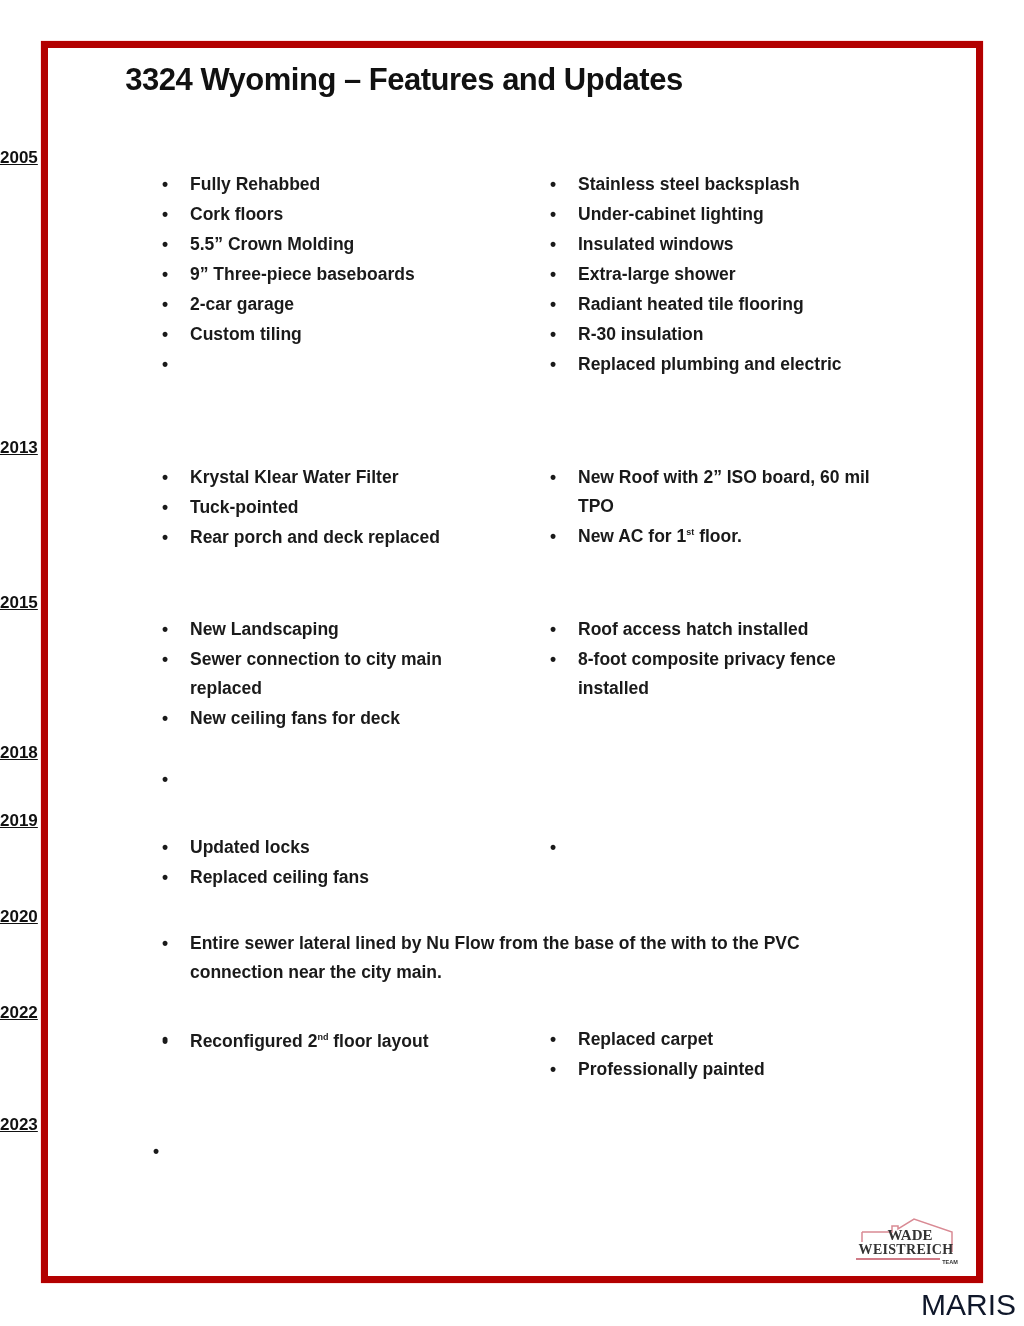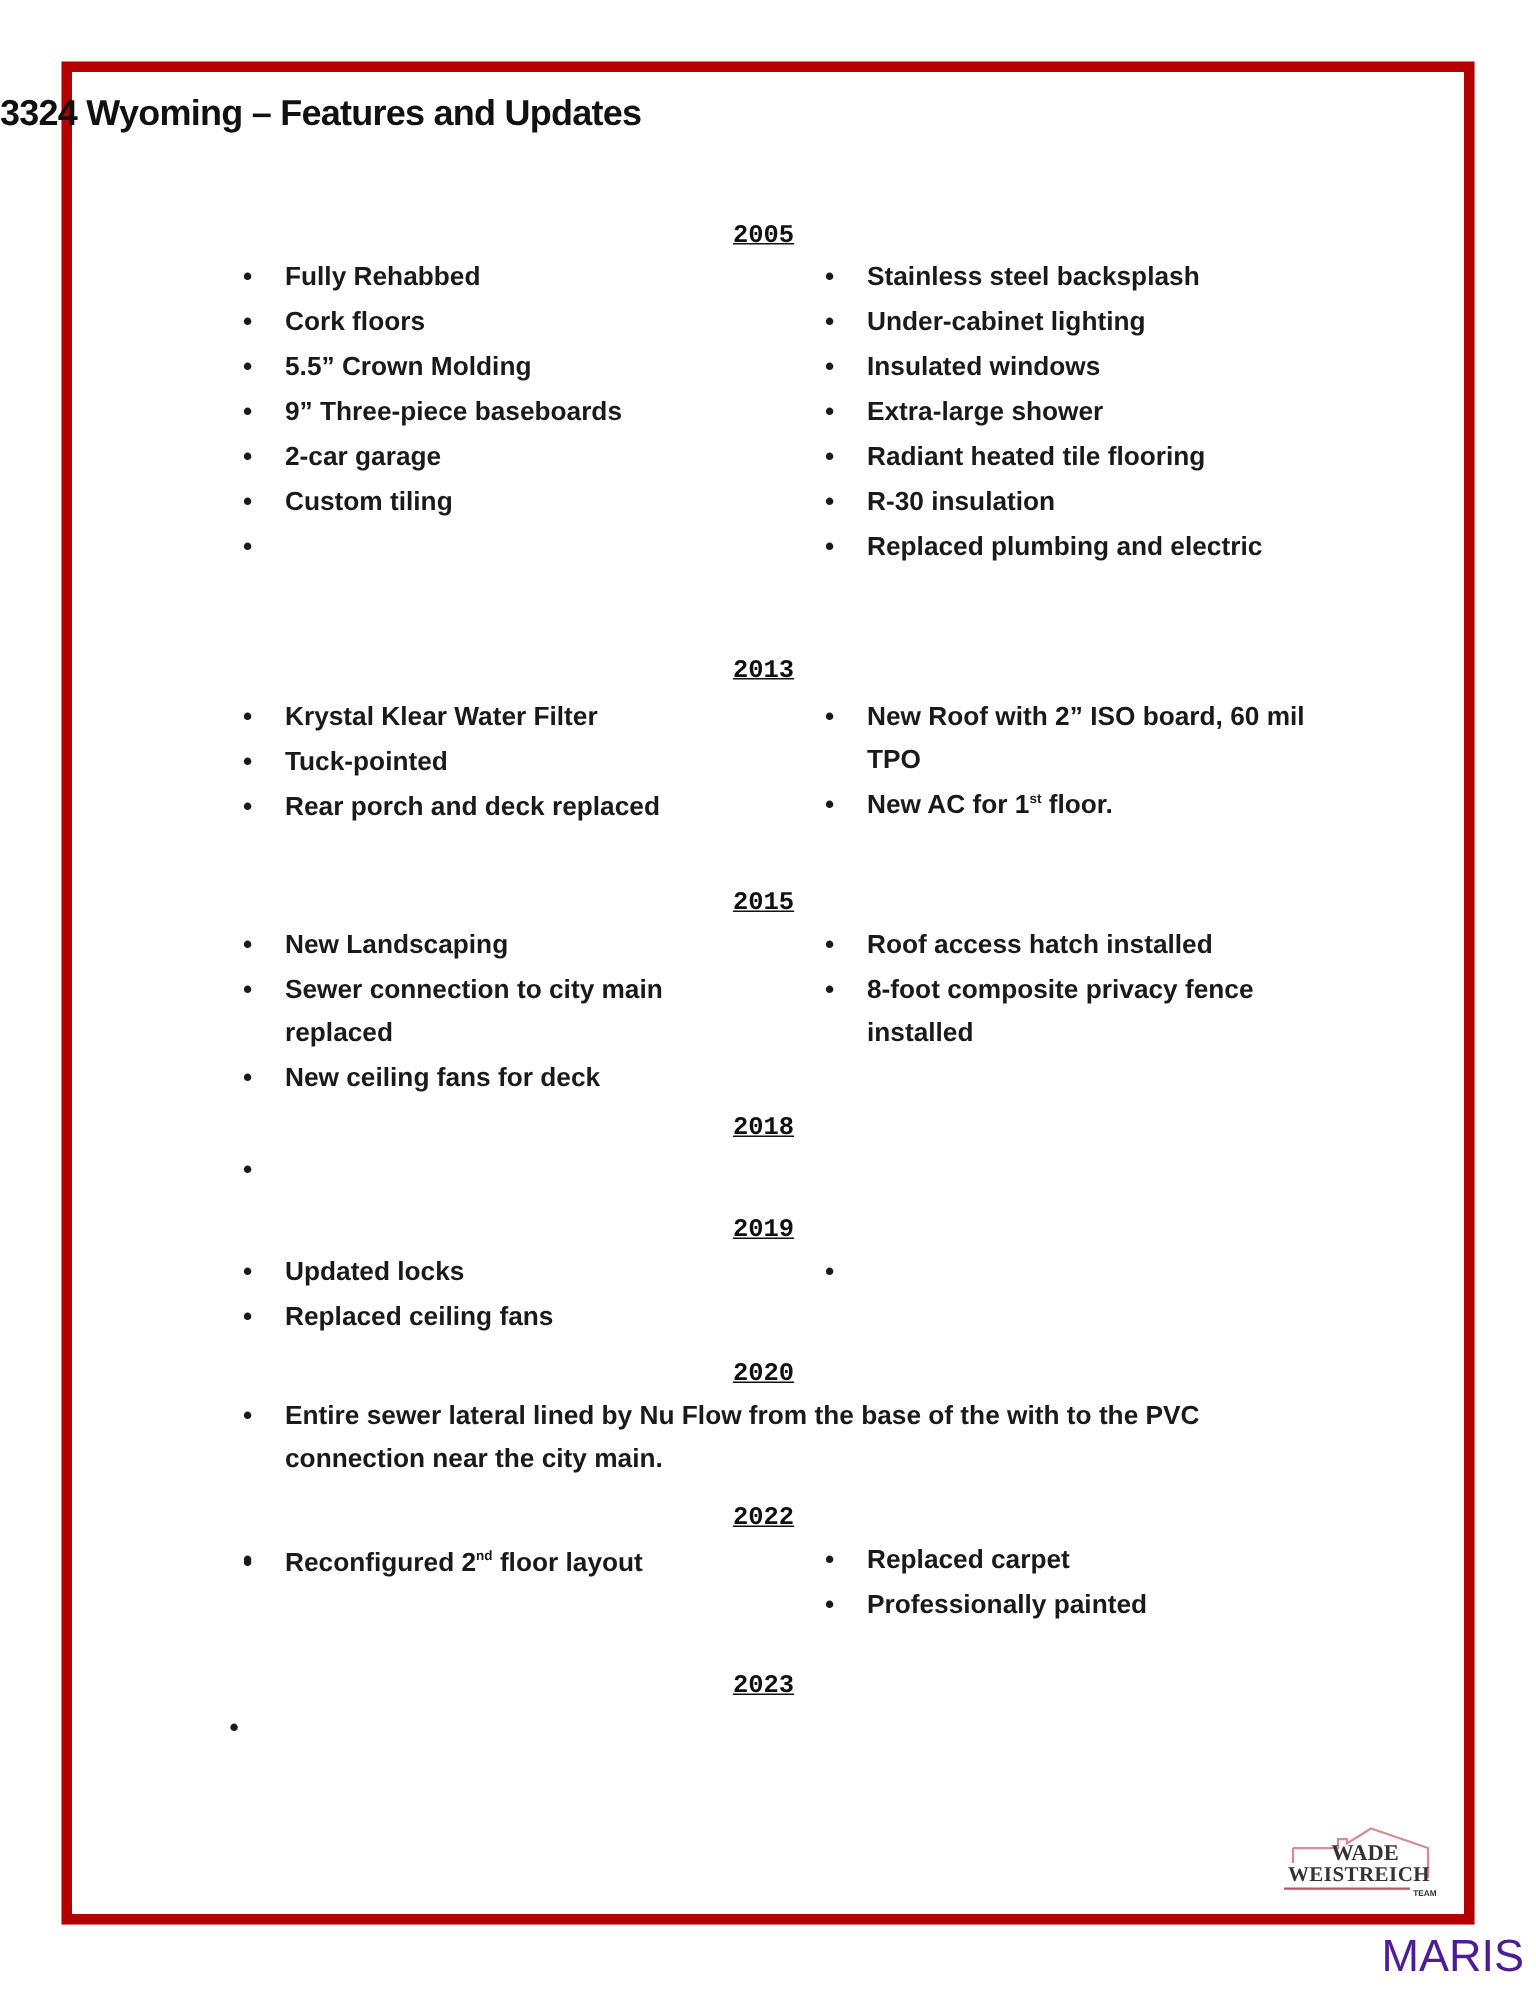--- a/index.html
+++ b/index.html
@@ -1,34 +1,34 @@
 <!DOCTYPE html>
 <html><head>
 <meta charset="utf-8">
 <style>
   html, body { margin: 0; padding: 0; background: #ffffff; }
   body { width: 1024px; height: 1326px; position: relative; overflow: hidden;
          font-family: "Liberation Sans", "DejaVu Sans", sans-serif; color: #111; }
   .frame { position: absolute; left: 41px; top: 41px; width: 928px; height: 1228px;
            border: 7px solid #b30000; box-shadow: 0 0 1px #e66; background: #fff; }
-  .title { position: absolute; left: 0; width: 808px; top: 62px; text-align: left;
-           font-size: 24px; font-weight: bold; letter-spacing: -0.5px; color: #111; margin: 0; }
-  .year { position: absolute; left: 0; width: 1018px; text-align: center;
-          font-size: 17px; font-weight: bold; text-decoration: underline; color: #111; font-family: Liberation Mono, monospace; }
+  .title { position: absolute; left: 0; width: 808px; top: 62px; text-align: center;
+           font-size: 31px; font-weight: bold; letter-spacing: -0.5px; color: #111; margin: 0; }
+  .year { position: absolute; left: 0; width: 1018px; text-align: left;
+          font-size: 17px; font-weight: bold; text-decoration: underline; color: #111; }
   ul { list-style: none; margin: 0; padding: 0; position: absolute; }
   li { position: relative; padding-left: 30px; font-size: 17.5px; font-weight: bold;
        line-height: 28.5px; margin-bottom: 1.5px; color: #1a1a1a; }
   li .bullet { position: absolute; left: 0; top: 0; width: 10px; text-align: center; }
   .colL { left: 160px; width: 340px; }
   .colR { left: 548px; width: 340px; }
   .full { left: 160px; width: 720px; }
   .full2 { left: 151px; width: 740px; }
   sup { font-size: 9px; vertical-align: 7px; line-height: 0; }
   .logo { position: absolute; left: 852px; top: 1216px; width: 110px; height: 52px; }
-  .maris { position: absolute; right: 8px; top: 1288px; font-size: 30px; color: #4c1d95;
+  .maris { position: absolute; right: 8px; top: 1288px; font-size: 30px; color: #0f172a;
            letter-spacing: 0px; font-family: "Liberation Sans", sans-serif; }
 </style>
 </head>
 <body>
 
 <div class="frame"></div>
 
 <h1 class="title">3324 Wyoming – Features and Updates</h1>
 
 <div class="year" style="top:148px">2005</div>

